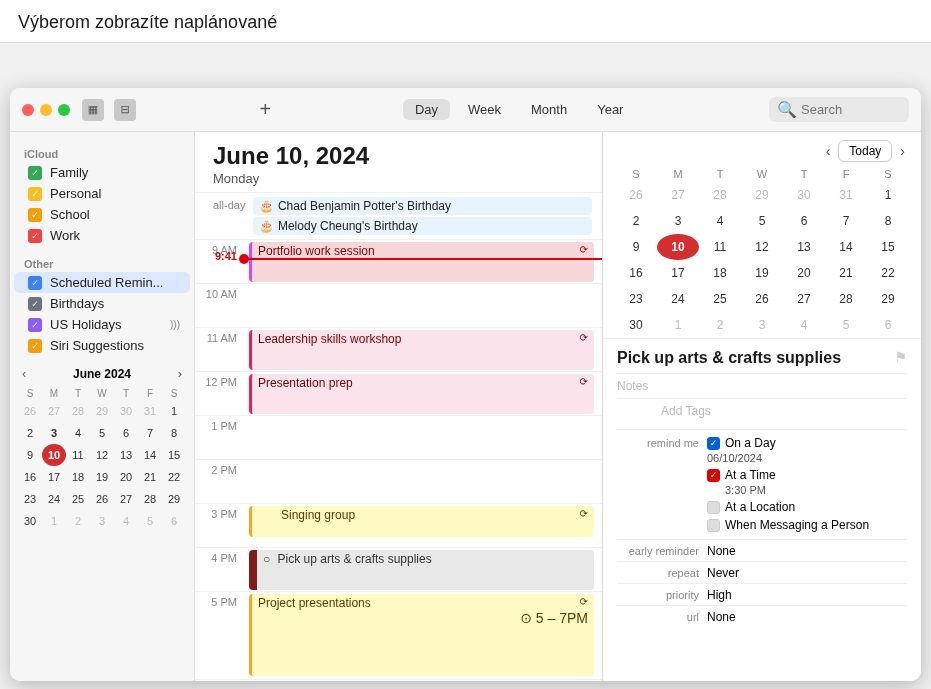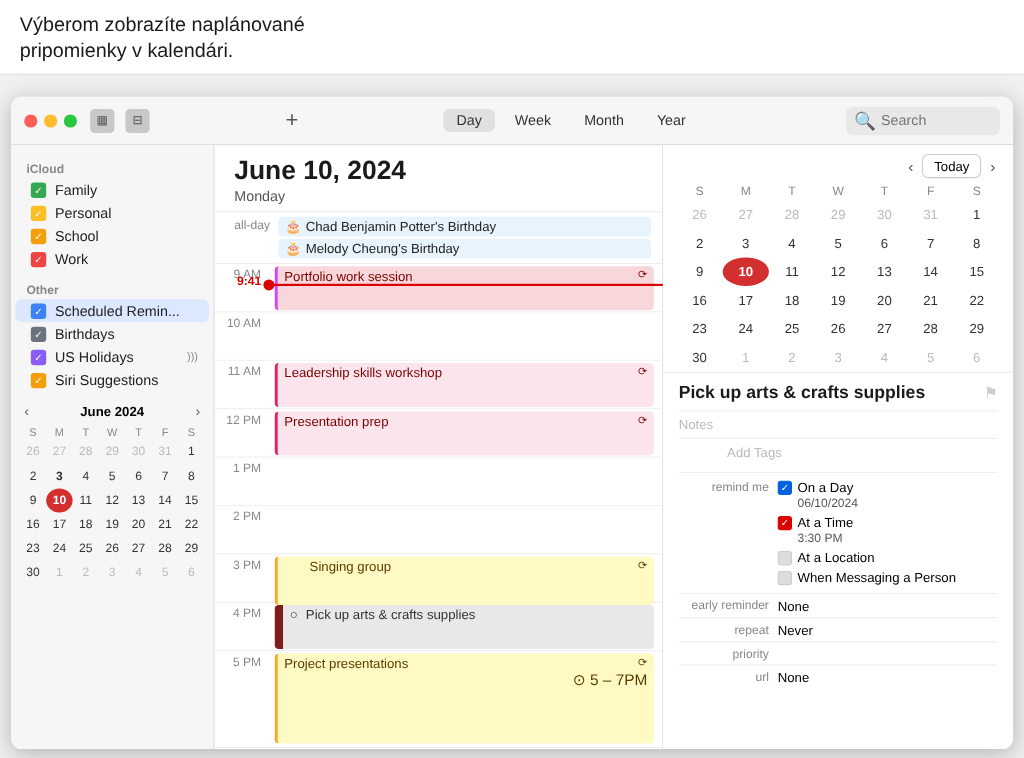--- a/index.html
+++ b/index.html
@@ -427,21 +427,20 @@
     .cb.checked { background: #0060df; border-color: #0060df; color: white; }
     .cb.checked-red { background: #d00; border-color: #d00; color: white; }
     .cb.disabled { background: #ddd; border-color: #ccc; }
     .reminder-date { font-size: 11px; color: #555; margin-top: 1px; }
   </style>
 </head>
 <body>
 
 <div class="instruction-banner">
   <span>Výberom zobrazíte naplánované</span><br>
-  <span>pripomienky v kalendári.</span>
 </div>
 
 <div class="app-window">
 
   <div class="title-bar">
     <div class="traffic-lights">
       <div class="traffic-light tl-red"></div>
       <div class="traffic-light tl-yellow"></div>
       <div class="traffic-light tl-green"></div>
     </div>
@@ -655,21 +654,21 @@
             </div>
 
             <div class="time-row">
               <div class="time-label">2 PM</div>
               <div class="time-content"></div>
             </div>
 
             <div class="time-row">
               <div class="time-label">3 PM</div>
               <div class="time-content">
-                <div class="event-block event-yellow" style="top:2px; height:44px;padding-left:29px;">
+                <div class="event-block event-yellow" style="top:2px; height:31px;padding-left:29px;">
                   <span class="event-title">Singing group</span>
                   <span style="float:right; font-size:10px;">⟳</span>
                 </div>
               </div>
             </div>
 
             <div class="time-row">
               <div class="time-label">4 PM</div>
               <div class="time-content">
                 <div class="event-block event-gray" style="top:2px; height:40px;">
@@ -790,21 +789,21 @@
           <span style="color:#bbb;margin-left:44px;">Add Tags</span>
         </div>
 
         <div class="reminder-row" style="margin-top:6px; border-top:1px solid #eee; padding-top:6px;">
           <div class="reminder-row-label">remind me</div>
           <div class="reminder-row-content">
             <div class="checkbox-row">
               <div class="cb checked">✓</div>
               <span>On a Day</span>
             </div>
-            <div class="reminder-date" style="margin-left:18px;">06/10/2024</div>
+            <div class="reminder-date" style="">06/10/2024</div>
             <div class="checkbox-row" style="margin-top:4px;">
               <div class="cb checked-red">✓</div>
               <span>At a Time</span>
             </div>
             <div class="reminder-date" style="margin-left:18px;">3:30 PM</div>
             <div class="checkbox-row" style="margin-top:4px;">
               <div class="cb disabled"></div>
               <span>At a Location</span>
             </div>
             <div class="checkbox-row" style="margin-top:4px;">
@@ -819,20 +818,21 @@
           <div class="reminder-row-content">None</div>
         </div>
 
         <div class="reminder-row" style="border-top:1px solid #eee; padding-top:4px;">
           <div class="reminder-row-label">repeat</div>
           <div class="reminder-row-content">Never</div>
         </div>
 
         <div class="reminder-row" style="border-top:1px solid #eee; padding-top:4px;">
           <div class="reminder-row-label">priority</div>
+          <div class="reminder-row-content">High</div>
         </div>
 
         <div class="reminder-row" style="border-top:1px solid #eee; padding-top:4px;">
           <div class="reminder-row-label">url</div>
           <div class="reminder-row-content">None</div>
         </div>
       </div>
     </div>
   </div>
 </div>

